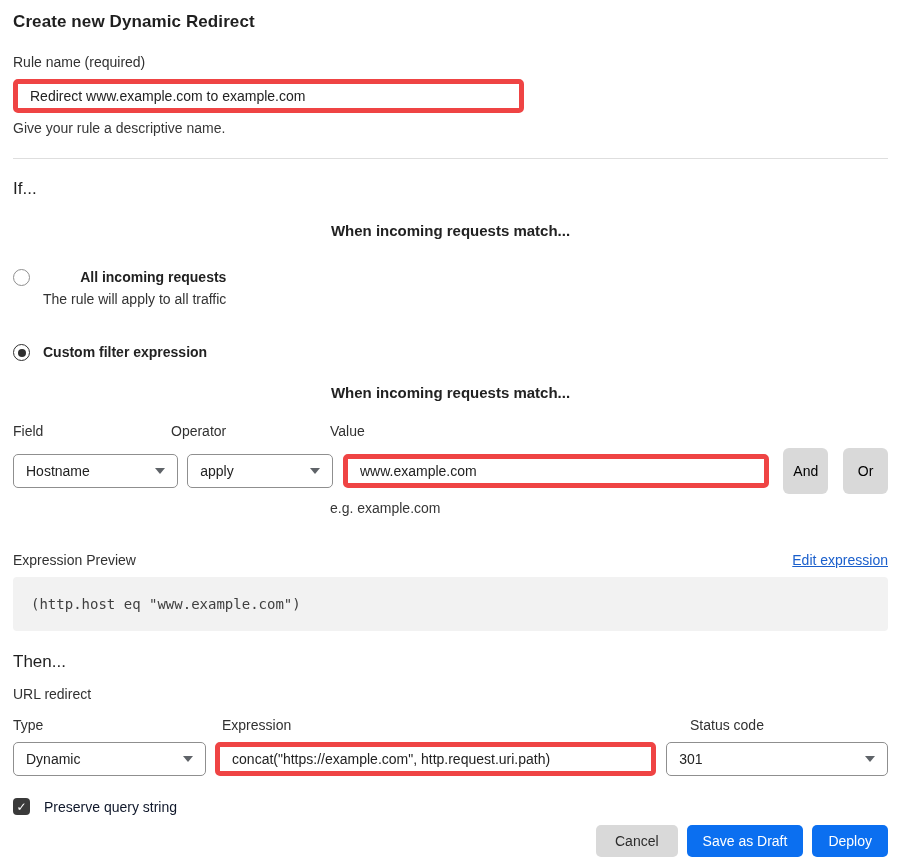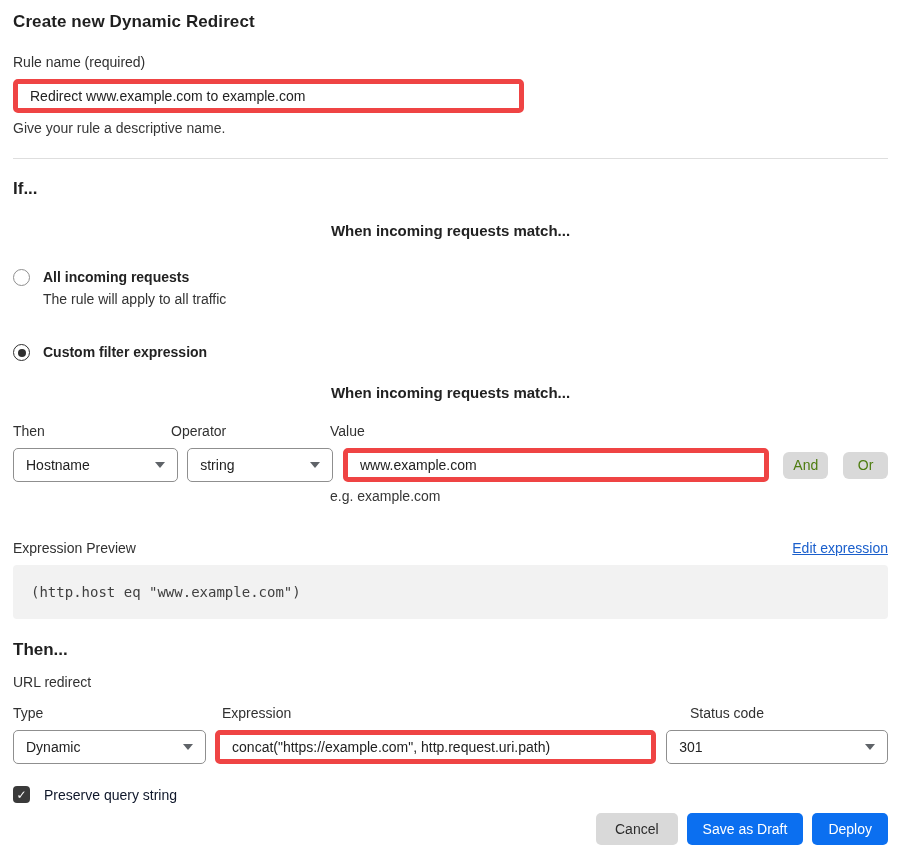--- a/index.html
+++ b/index.html
@@ -49,21 +49,21 @@
     line-height: 16px;
   }
   .divider {
     height: 1px;
     background: #dedede;
     border: none;
     margin-top: 22px;
   }
   .section-heading {
     font-size: 17px;
-    font-weight: 700;
+    font-weight: 400;
     color: #1f1f1f;
     margin-top: 20px;
   }
   .sub-heading {
     font-size: 15px;
     font-weight: 700;
     color: #222222;
     margin-top: 23px;
     text-align: center;
   }
@@ -85,21 +85,21 @@
   .radio-circle.checked::after {
     content: "";
     position: absolute;
     left: 50%; top: 50%;
     width: 8px; height: 8px;
     margin: -4px 0 0 -4px;
     border-radius: 50%;
     background: #2f2f2f;
   }
   .radio-texts { margin-left: 13px; }
-  .radio-title { font-size: 14px; font-weight: 700; color: #222222; line-height: 17px; }
+  .radio-title { font-size: 14px; font-weight: 700; color: #222222; line-height: 17px; text-align: right; }
   .radio-desc { font-size: 14px; color: #333333; margin-top: 5px; line-height: 16px; }
 
   
   .labels-row { display: flex; margin-top: 22px; }
   .controls-row { display: flex; margin-top: 9px; align-items: center; }
   .col-field { width: 158px; }
   .col-operator { width: 159px; }
   .col-value { width: 437px; }
   .select-box {
     height: 34px;
@@ -117,25 +117,25 @@
   .select-field { width: 169px; margin-right: 9px; }
   .select-operator { width: 149px; margin-right: 10px; }
   .chevron-down {
     width: 0; height: 0;
     border-left: 5px solid transparent;
     border-right: 5px solid transparent;
     border-top: 6px solid #5f6368;
   }
   .value-input { width: 437px; }
   .chip-button {
-    height: 27px;
+    height: 46px;
     border: none;
     border-radius: 6px;
     background: #d9d9d9;
-    color: #4d7c0f;
+    color: #000000;
     font-size: 14px;
     font-family: "Liberation Sans", "DejaVu Sans", sans-serif;
     cursor: pointer;
   }
   .and-button { width: 46px; margin-left: 14px; }
   .or-button  { width: 46px; margin-left: 15px; }
   .value-help { margin-left: 317px; margin-top: 6px; }
 
   
   .preview-header {
@@ -256,32 +256,32 @@
       <span class="radio-circle checked"></span>
       <div class="radio-texts">
         <div class="radio-title">Custom filter expression</div>
       </div>
     </div>
   </div>
 
   <h3 class="sub-heading">When incoming requests match...</h3>
 
   <div class="labels-row">
-    <span class="field-label col-field">Then</span>
+    <span class="field-label col-field">Field</span>
     <span class="field-label col-operator">Operator</span>
     <span class="field-label col-value">Value</span>
   </div>
 
   <div class="controls-row">
     <div class="select-box select-field">
       <span>Hostname</span>
       <span class="chevron-down"></span>
     </div>
     <div class="select-box select-operator">
-      <span>string</span>
+      <span>apply</span>
       <span class="chevron-down"></span>
     </div>
     <input type="text" class="text-input value-input" value="www.example.com" style="">
     <button class="chip-button and-button">And</button>
     <button class="chip-button or-button">Or</button>
   </div>
 
   <div class="help-text value-help">e.g. example.com</div>
 
   <div class="preview-header">

